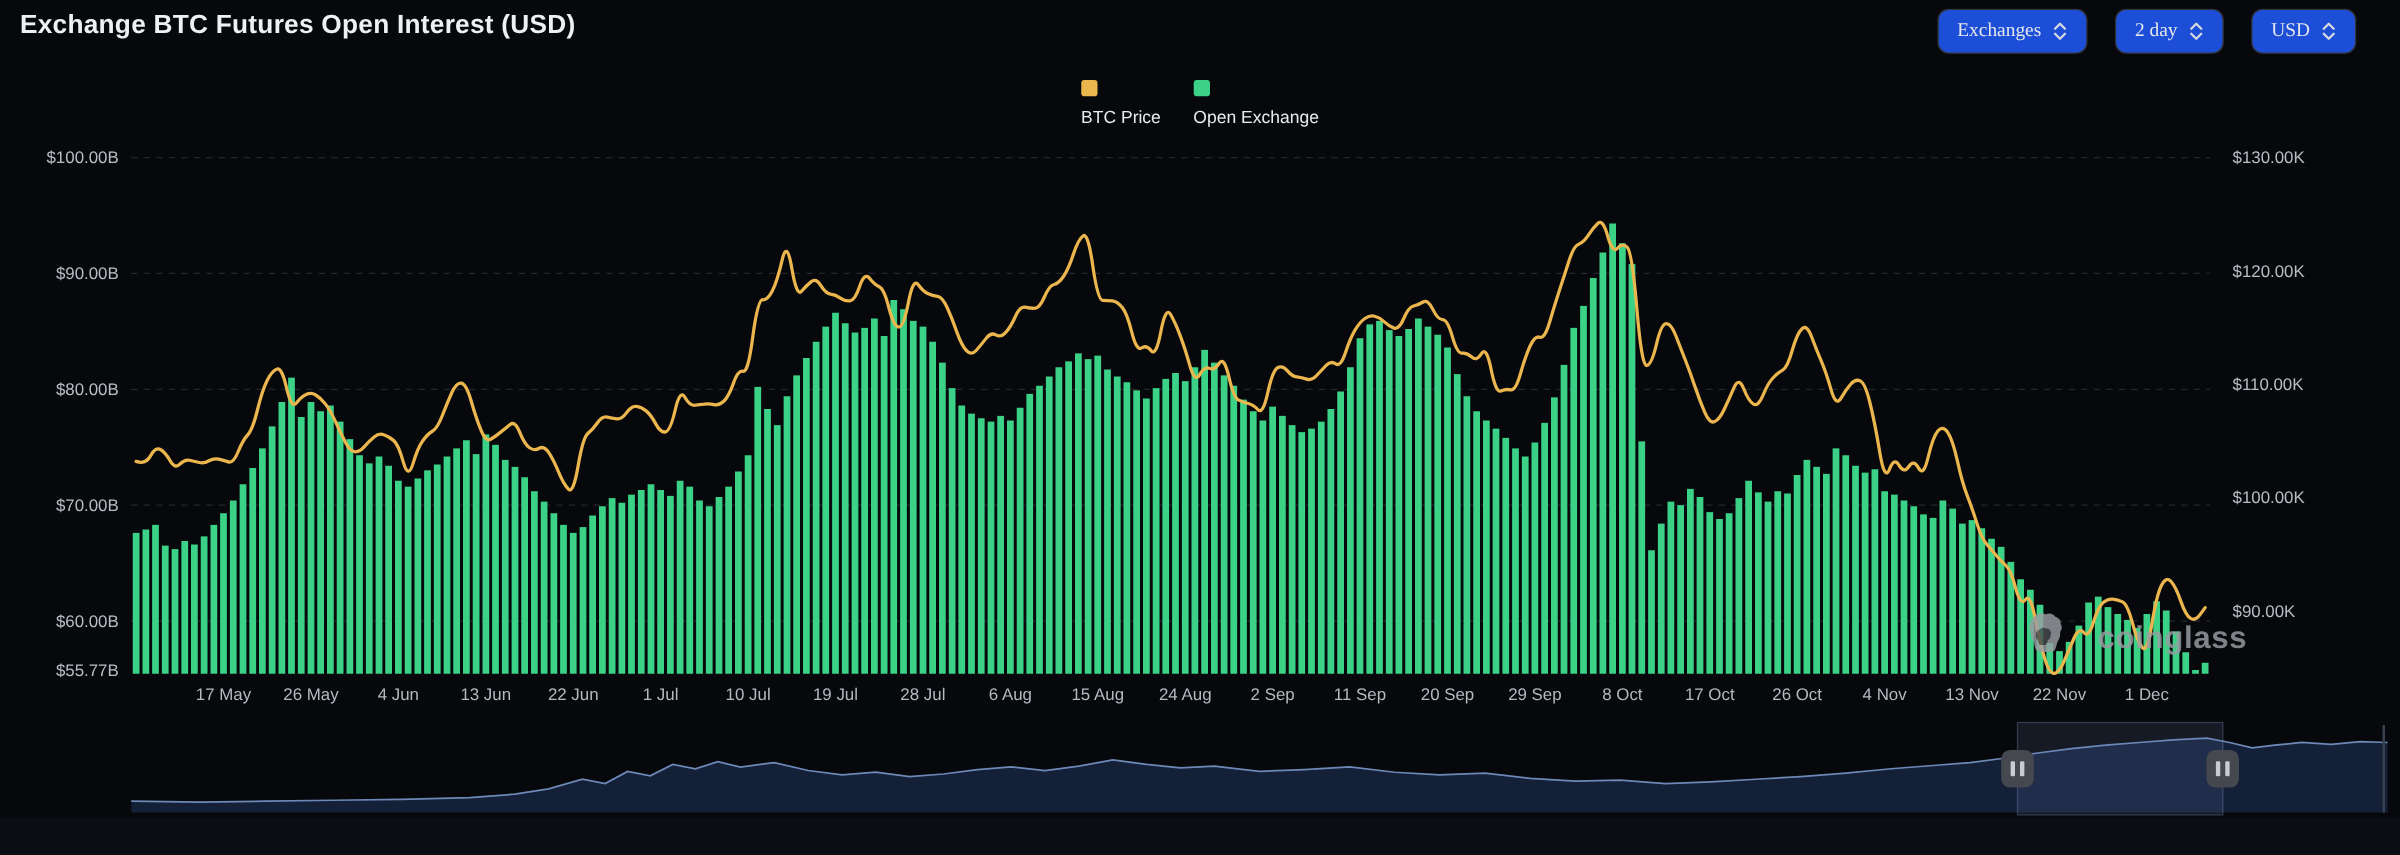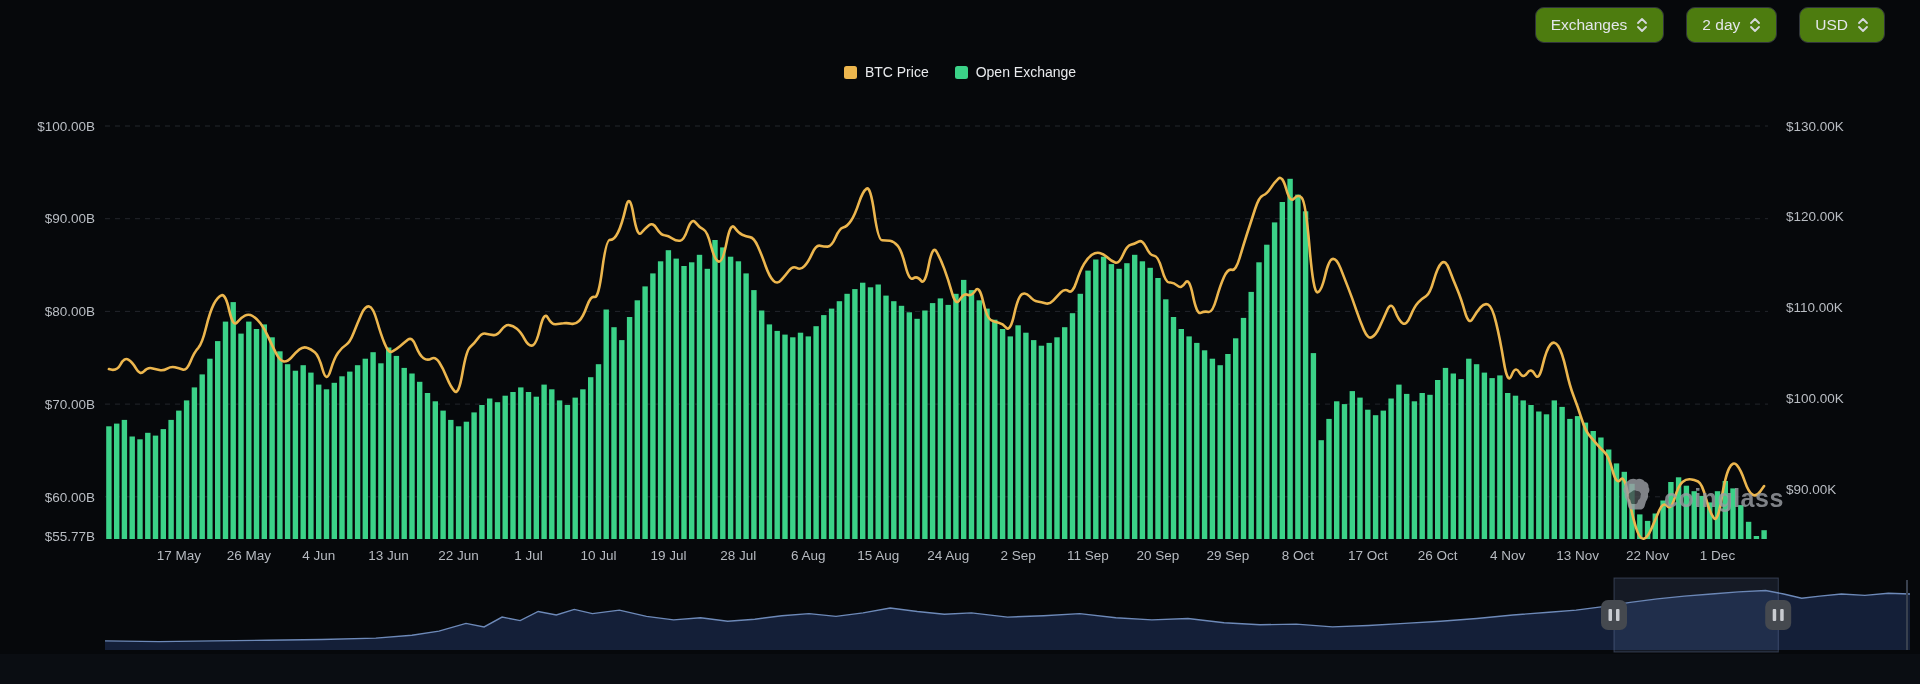--- a/index.html
+++ b/index.html
@@ -1,29 +1,29 @@
 <!DOCTYPE html>
 <html><head>
 <meta charset="utf-8">
 <style>
   html,body{margin:0;padding:0;background:#06080b;}
   .stage{position:relative;width:1920px;height:684px;background:#06080b;overflow:hidden;
          font-family:"Liberation Sans",sans-serif;-webkit-font-smoothing:antialiased;}
   .page-title{position:absolute;left:16px;top:8px;font-size:21px;font-weight:700;color:#eef0f3;letter-spacing:.2px;}
   .controls{position:absolute;right:35px;top:7px;display:flex;gap:22px;}
   .ctrl-btn{height:36px;display:flex;align-items:center;gap:9px;padding:0 15px;
-            background:#4d7c0f;border:1.5px solid #30343b;border-radius:9px;
-            color:#e3e6ea;font-size:15.5px;font-family:Liberation Sans, sans-serif;cursor:pointer;}
+            background:#1d4ed8;border:1.5px solid #30343b;border-radius:9px;
+            color:#e3e6ea;font-size:15.5px;font-family:Liberation Serif, serif;cursor:pointer;}
   .ctrl-btn svg{display:block;}
   .legend{position:absolute;left:0;right:0;top:64px;display:flex;justify-content:center;gap:26px;}
-  .legend-item{display:flex;align-items:center;gap:8px;color:#e9ebee;font-size:14px;}
+  .legend-item{display:flex;gap:8px;color:#e9ebee;font-size:14px;flex-direction:column;}
   .swatch{width:13px;height:13px;border-radius:2.5px;display:inline-block;}
   #chart-svg{position:absolute;left:0;top:0;}
   #chart-svg text{font-family:"Liberation Sans",sans-serif;}
-  .watermark{position:absolute;left:1618px;top:477px;display:flex;align-items:center;gap:10px;
+  .watermark{position:absolute;left:1618px;top:489px;display:flex;align-items:center;gap:24px;
              color:#9a9da3;opacity:.82;pointer-events:none;}
   .watermark span{font-size:25px;font-weight:700;letter-spacing:.5px;}
   .footer-strip{position:absolute;left:0;right:0;top:654px;height:30px;background:#0a0d12;}
 </style>
 </head>
 <body>
 
 <div class="stage">
 
   <svg id="chart-svg" width="1920" height="684">
@@ -300,20 +300,21 @@
         <rect x="1608.5" y="609" width="3.5" height="12" rx="1" fill="#c9ccd1"></rect>
         <rect x="1616.0" y="609" width="3.5" height="12" rx="1" fill="#c9ccd1"></rect>
       </g>
       <g>
         <rect x="1765.2" y="600" width="26" height="30" rx="7" fill="#45494f"></rect>
         <rect x="1772.7" y="609" width="3.5" height="12" rx="1" fill="#c9ccd1"></rect>
         <rect x="1780.2" y="609" width="3.5" height="12" rx="1" fill="#c9ccd1"></rect>
       </g>
     </svg>
 
+  <div class="page-title">Exchange BTC Futures Open Interest (USD)</div>
 
   <div class="controls">
     <button class="ctrl-btn">
       <span>Exchanges</span>
       <span>
           <svg width="12" height="18" viewBox="0 0 12 18">
             <polyline points="2,7 6,3 10,7" fill="none" stroke="#d6d9dd" stroke-width="1.8" stroke-linecap="round" stroke-linejoin="round"></polyline>
             <polyline points="2,11 6,15 10,11" fill="none" stroke="#d6d9dd" stroke-width="1.8" stroke-linecap="round" stroke-linejoin="round"></polyline>
           </svg>
         </span>

